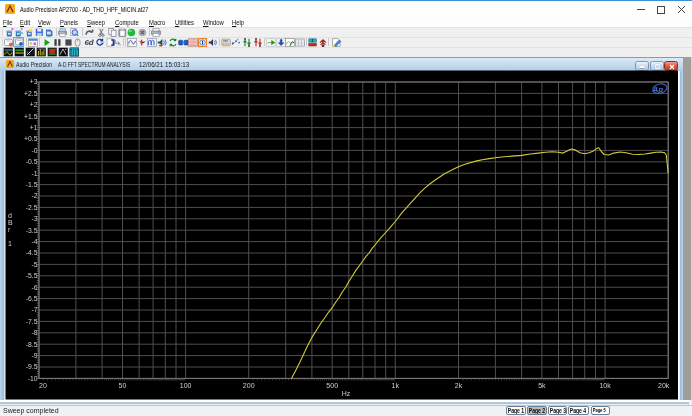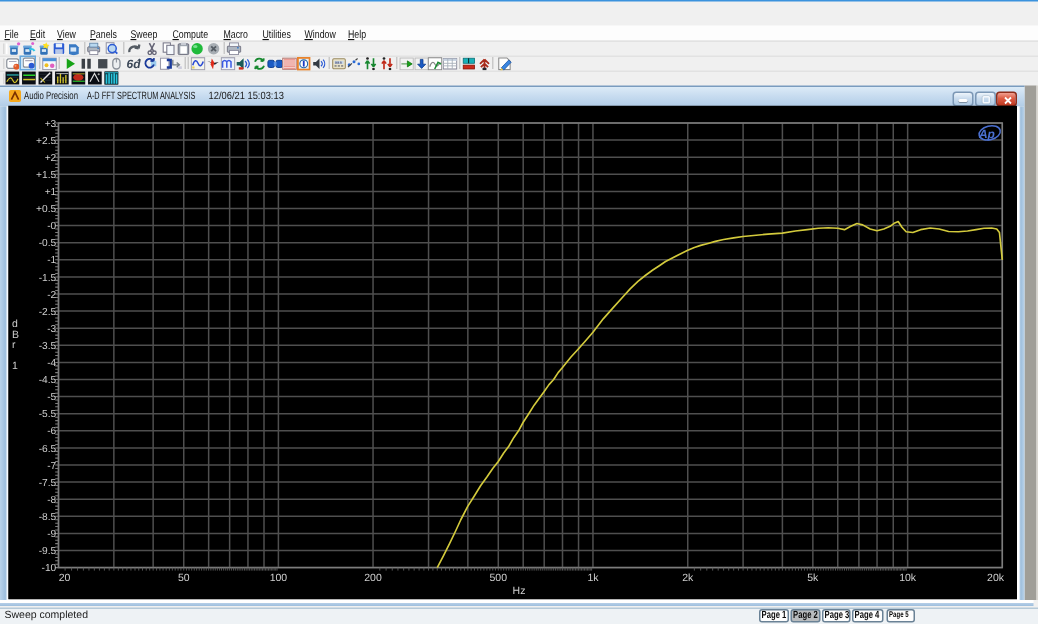--- a/index.html
+++ b/index.html
@@ -1,20 +1,32 @@
 <!DOCTYPE html>
 <html><head><meta charset="utf-8"><style>
 *{margin:0;padding:0;box-sizing:content-box}
 body{width:692px;height:416px;overflow:hidden;font-family:"Liberation Sans",sans-serif}
 #root{position:relative;width:692px;height:416px;background:#f0f0f0}
 .abs{position:absolute}
 </style></head><body>
 <div id="root">
 
 <div class="abs" style="left:0;top:0;width:692px;height:1px;background:#3a92dd"></div>
+<div class="abs" style="left:0;top:1px;width:692px;height:16px;background:#fff">
+ <svg class="abs" style="left:5px;top:3px" width="10" height="10" viewBox="0 0 10 10">
+        <rect width="10" height="10" rx="1.5" fill="#f6a81c"></rect>
+        <path d="M2 8L5 2l3 6" stroke="#7a3000" stroke-width="1.3" fill="none"></path>
+      </svg>
+ <span class="abs" style="left:20px;top:3.5px;font-size:7.5px;color:#000;white-space:nowrap;transform:scaleX(0.72);transform-origin:0 0">Audio Precision AP2700 - AD_THD_HPF_MICIN.at27</span>
+ <div class="abs" style="left:637px;top:8px;width:8px;height:1px;background:#444"></div>
+ <div class="abs" style="left:657px;top:5px;width:6px;height:6px;border:1px solid #444"></div>
+ <svg class="abs" style="left:677px;top:4px" width="9" height="9">
+        <path d="M1 1l7 7M8 1L1 8" stroke="#444" stroke-width="1"></path>
+      </svg>
+</div>
 
 <div class="abs" style="left:0;top:17px;width:692px;height:10px;background:#fdfdfd;font-size:7.5px;color:#111">
       <span style="position:absolute;left:2.7px;top:0.5px;white-space:nowrap;transform:scaleX(0.78);transform-origin:0 0"><u>F</u>ile</span>
       <span style="position:absolute;left:20px;top:0.5px;white-space:nowrap;transform:scaleX(0.78);transform-origin:0 0"><u>E</u>dit</span>
       <span style="position:absolute;left:38.3px;top:0.5px;white-space:nowrap;transform:scaleX(0.78);transform-origin:0 0"><u>V</u>iew</span>
       <span style="position:absolute;left:60px;top:0.5px;white-space:nowrap;transform:scaleX(0.78);transform-origin:0 0"><u>P</u>anels</span>
       <span style="position:absolute;left:87.3px;top:0.5px;white-space:nowrap;transform:scaleX(0.78);transform-origin:0 0"><u>S</u>weep</span>
       <span style="position:absolute;left:115px;top:0.5px;white-space:nowrap;transform:scaleX(0.78);transform-origin:0 0"><u>C</u>ompute</span>
       <span style="position:absolute;left:149.3px;top:0.5px;white-space:nowrap;transform:scaleX(0.78);transform-origin:0 0"><u>M</u>acro</span>
       <span style="position:absolute;left:175px;top:0.5px;white-space:nowrap;transform:scaleX(0.78);transform-origin:0 0"><u>U</u>tilities</span>

